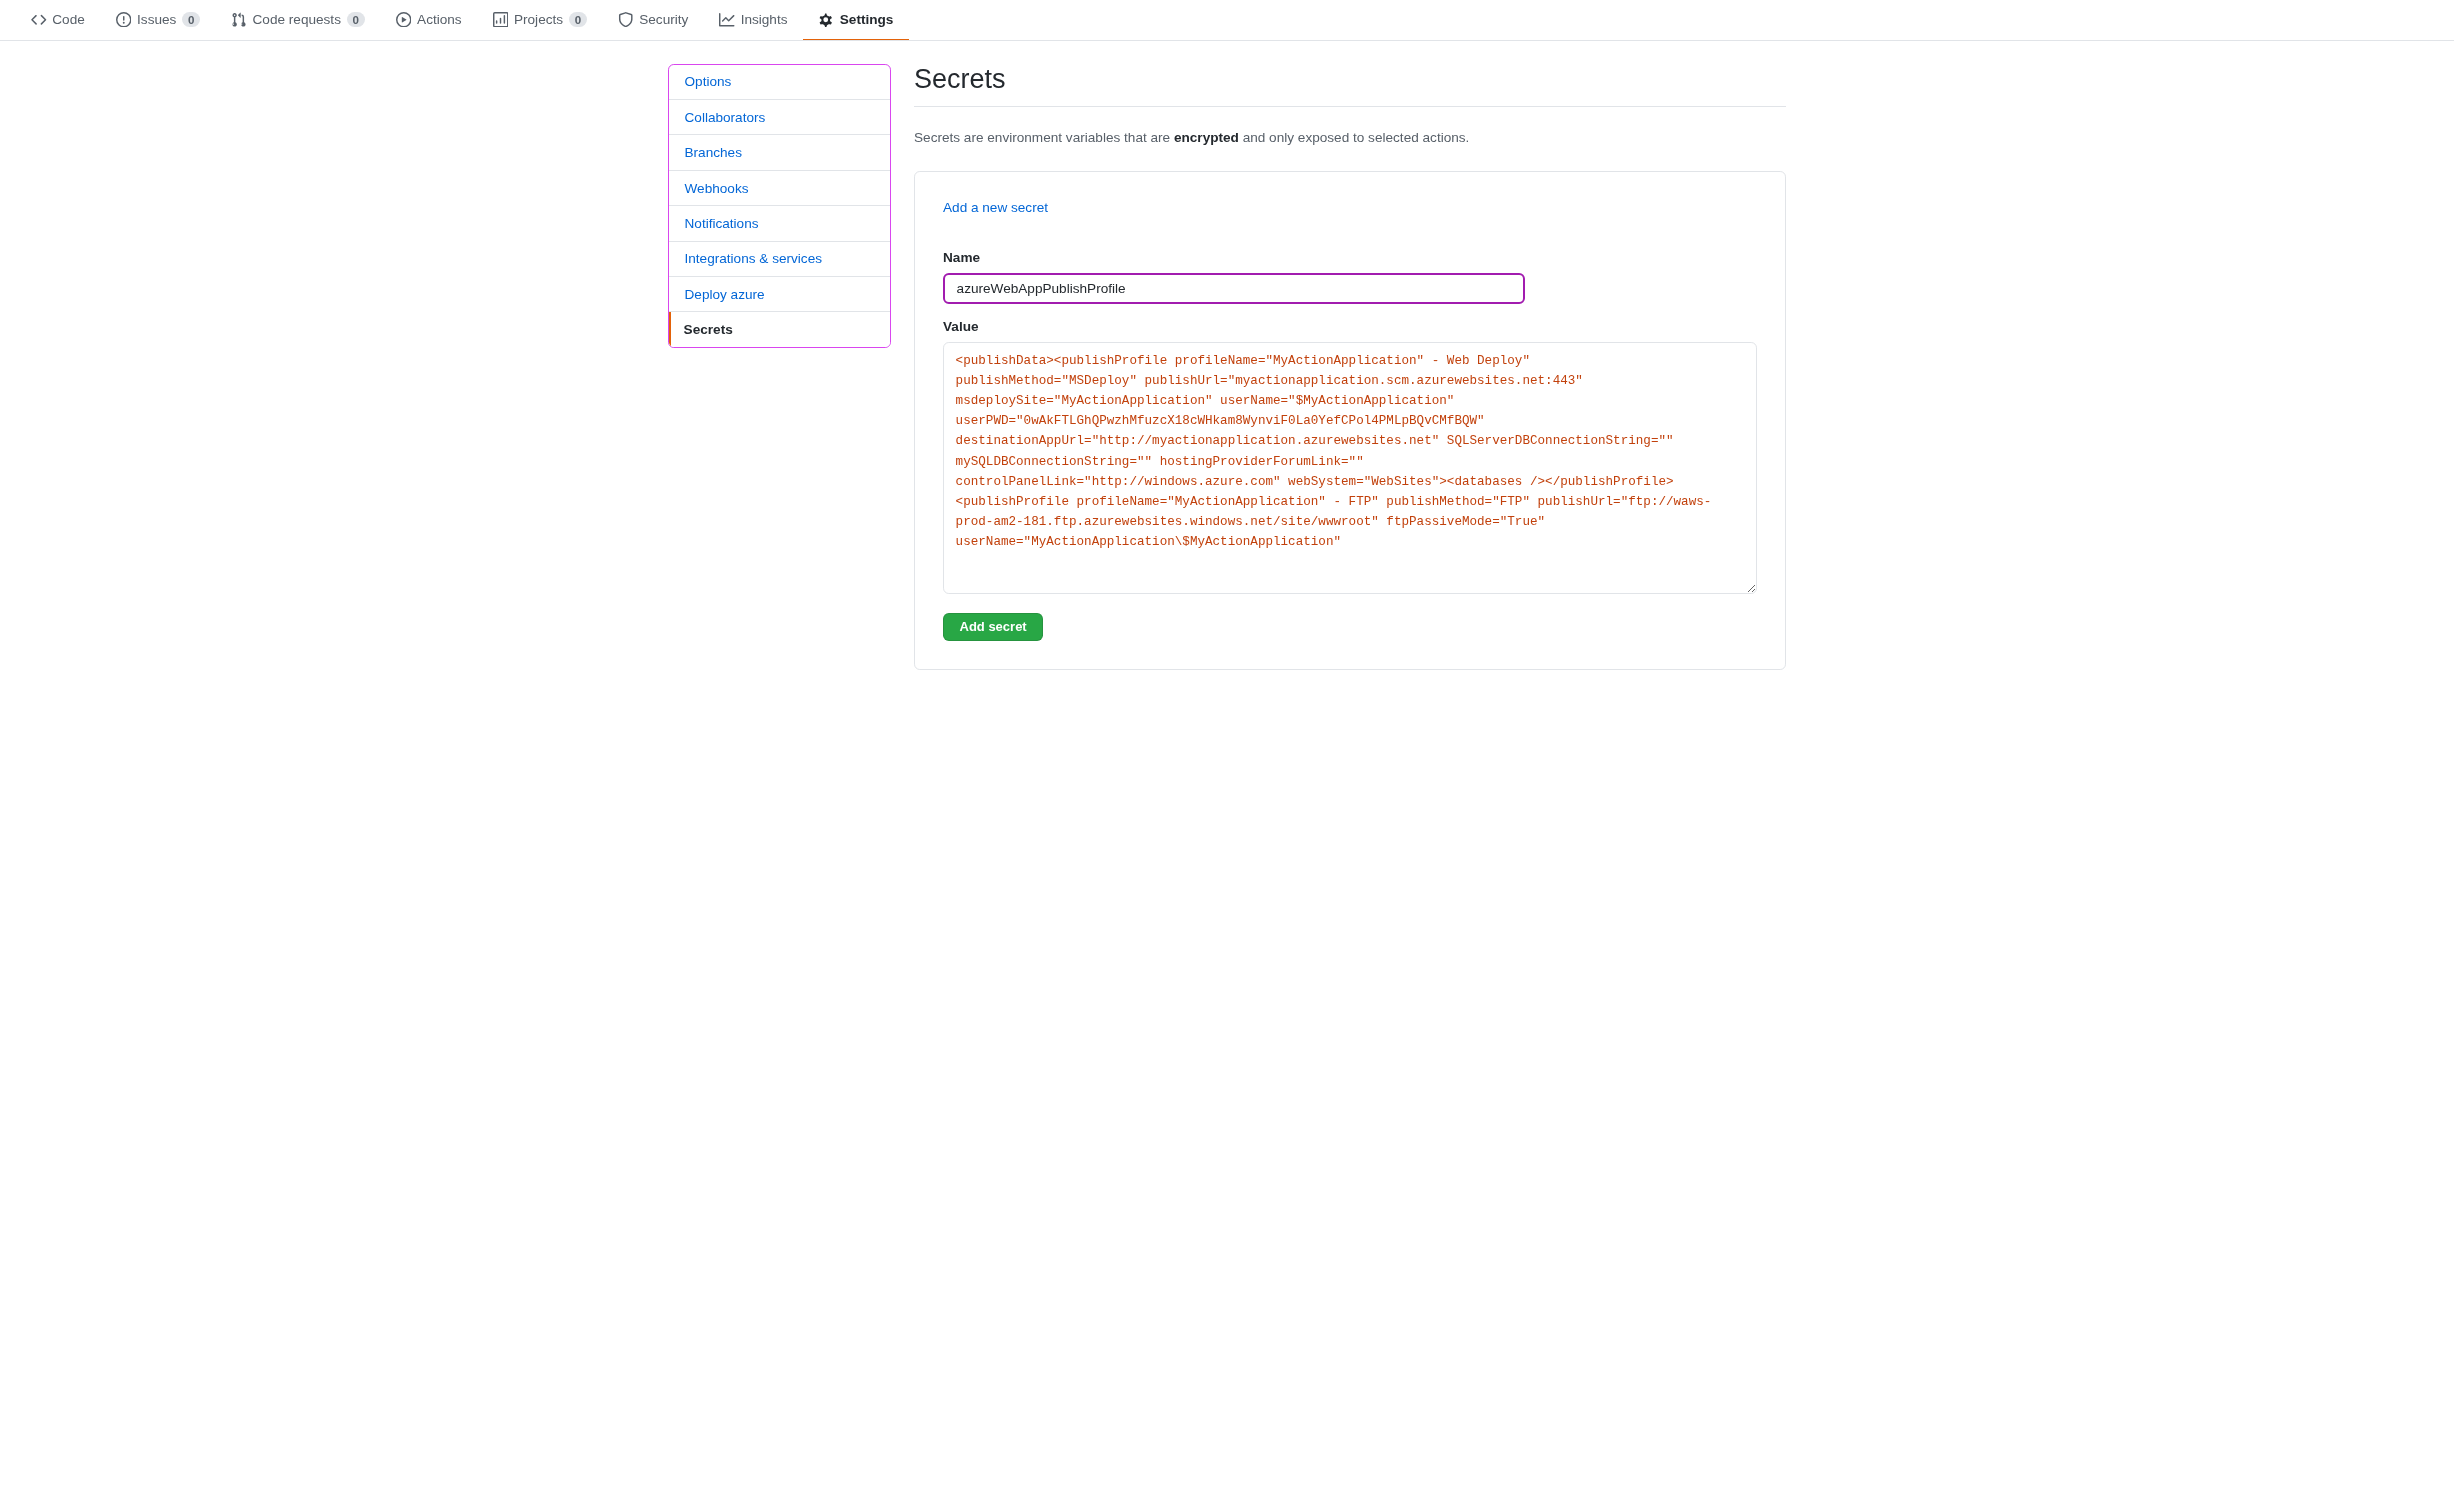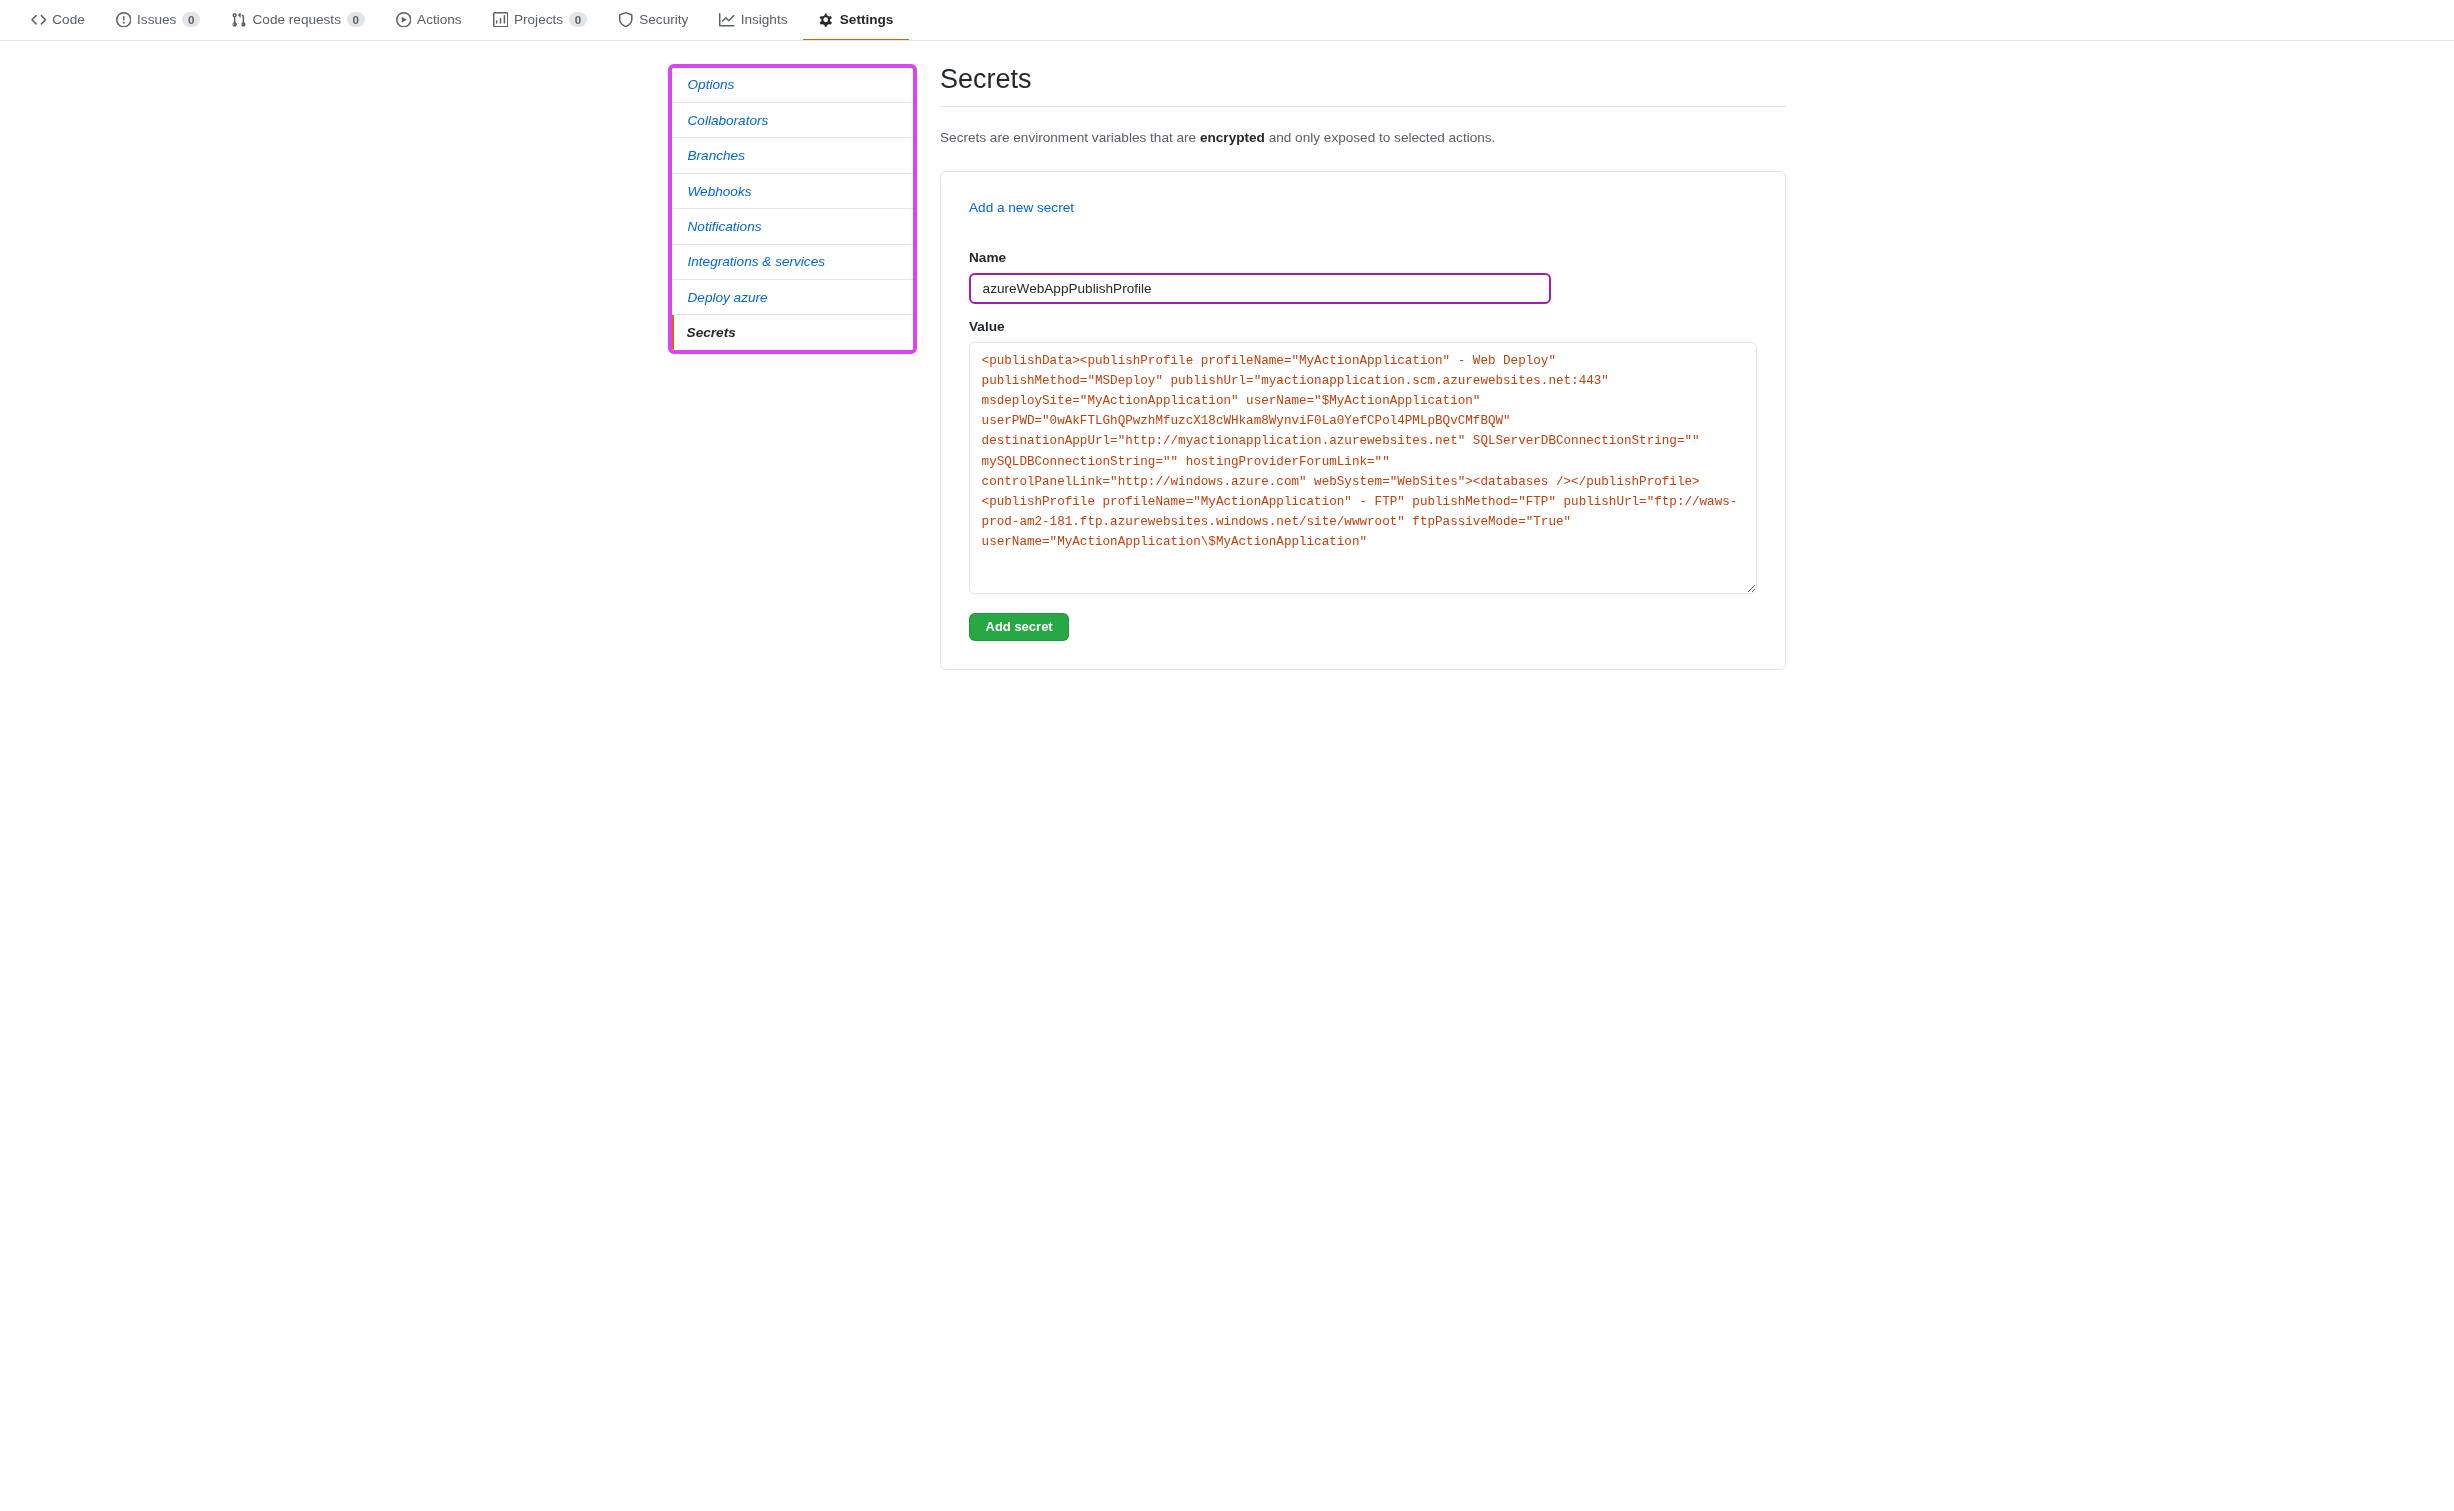--- a/index.html
+++ b/index.html
@@ -40,27 +40,26 @@
     .layout {
       display: flex;
       max-width: 1164px;
       margin: 23px auto;
       gap: 23px;
       padding: 0 23px;
     }
 
     
     .sidebar {
-      width: 249px;
+      width: 223px;
       flex-shrink: 0;
-      border: 4px solid #d946ef;
+      border: 1px solid #d946ef;
       border-radius: 5.8px;
       overflow: hidden;
       height: fit-content;
-      font-style: italic;
     }
     .sidebar-item {
       display: block;
       padding: 9.7px 15.5px;
       color: #0366d6;
       text-decoration: none;
       cursor: pointer;
       border-bottom: 1px solid #e1e4e8;
       font-size: 13.6px;
     }

